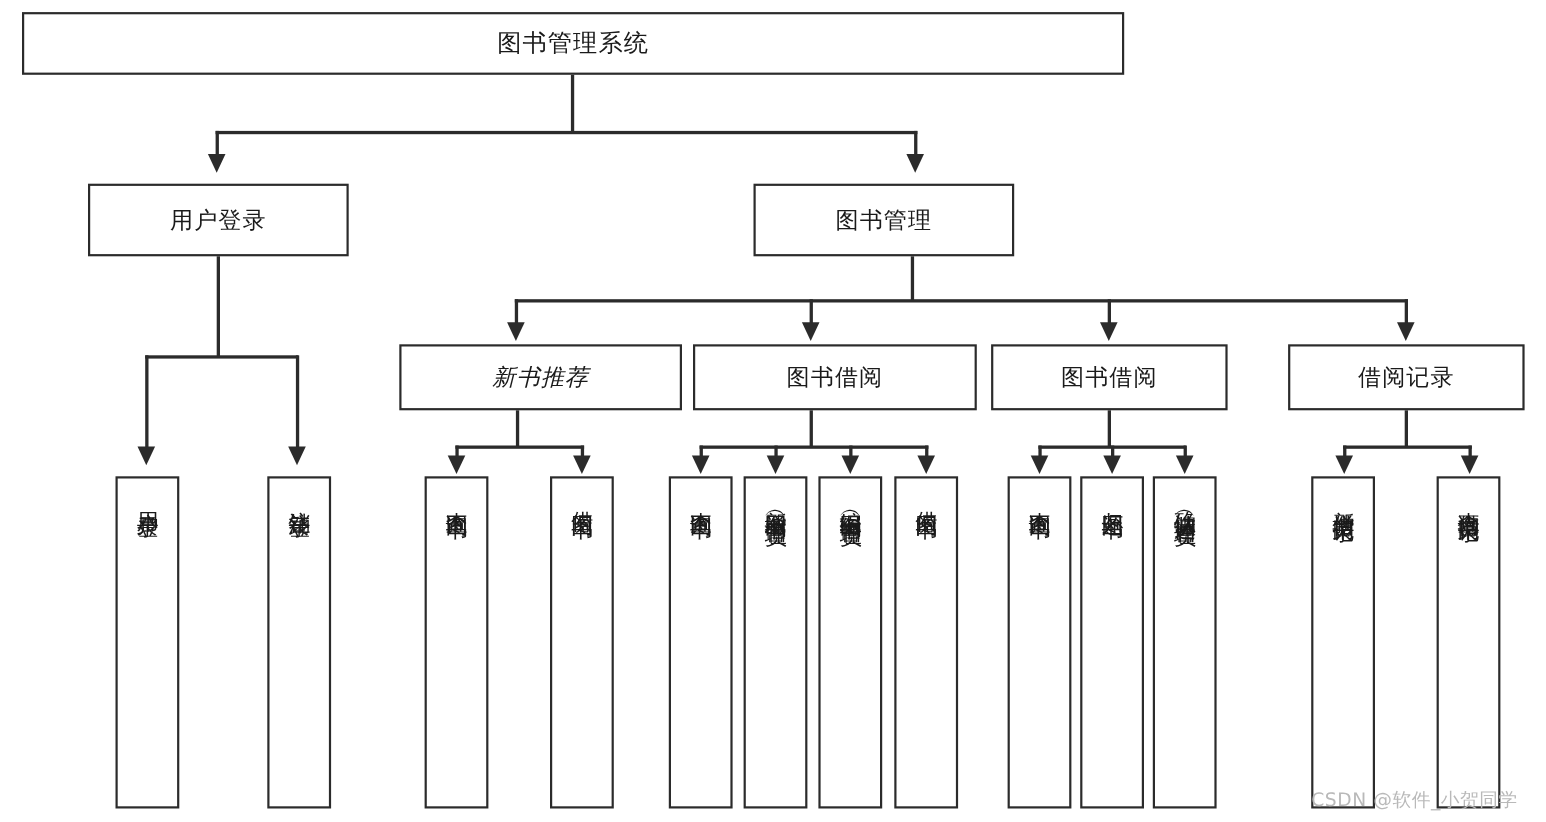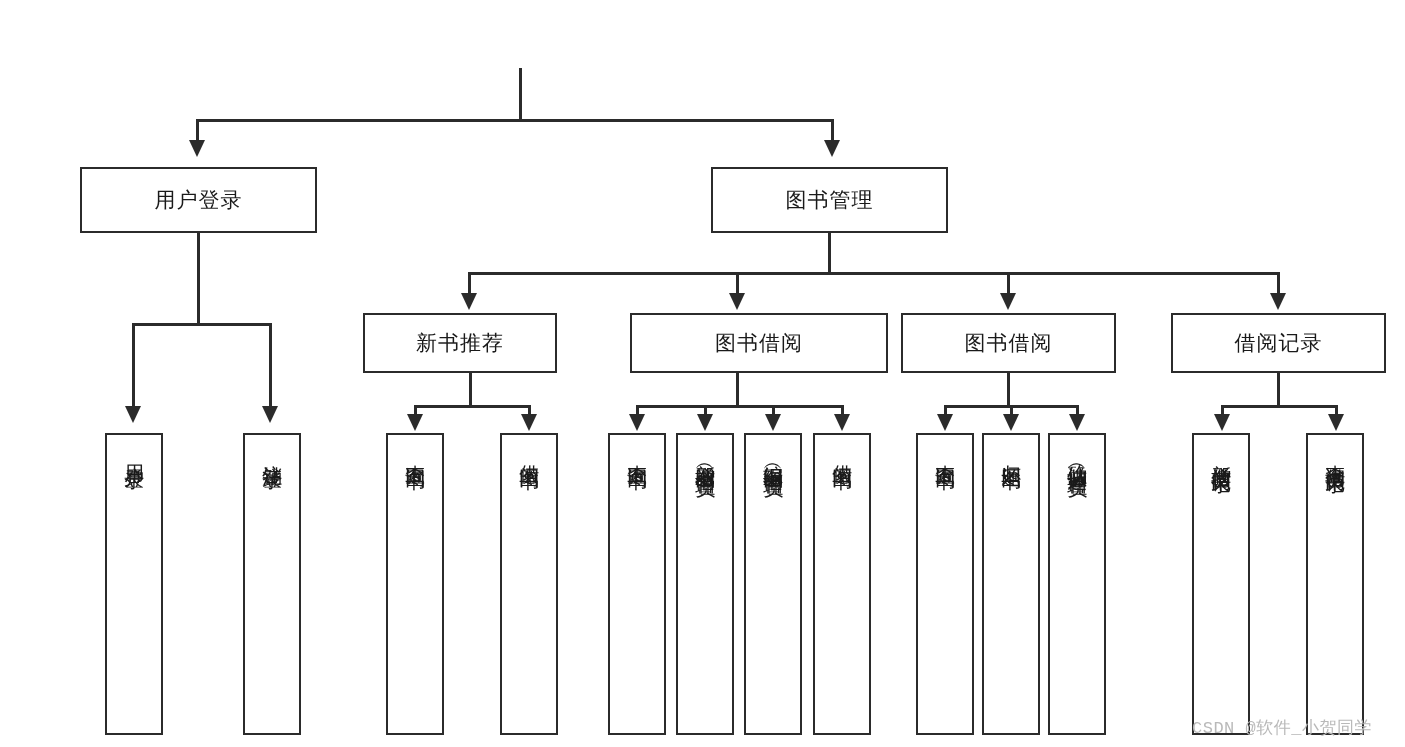--- a/index.html
+++ b/index.html
@@ -72,33 +72,36 @@
     letter-spacing:0.5px;
     white-space:nowrap;
     pointer-events:none;
   }
 </style>
 </head>
 <body>
 
 <div id="canvas">
 
+  <div class="node root" style="left:20px; top:11px; width:1002px; height:57px;">
+    <span class="label">图书管理系统</span>
+  </div>
 
   <div class="edge v" style="left:519px; top:68px; width:2.5px; height:53px;"></div>
   <div class="edge h" style="left:196px; top:119px; width:638px; height:2.5px;"></div>
   <div class="edge v" style="left:196px; top:119px; width:2.5px; height:23px;"></div>
   <div class="edge v" style="left:831px; top:119px; width:2.5px; height:23px;"></div>
   <div class="arrow" style="left:189px; top:140px;"></div>
   <div class="arrow" style="left:824px; top:140px;"></div>
 
   <div class="node" style="left:80px; top:167px; width:237px; height:66px;">
     <span class="label">用户登录</span>
   </div>
 
-  <div class="node" style="left:711px; top:167px; width:237px; height:66px;">
+  <div class="node" style="left:685px; top:167px; width:237px; height:66px;">
     <span class="label">图书管理</span>
   </div>
 
   <div class="edge v" style="left:197px; top:233px; width:2.5px; height:92px;"></div>
   <div class="edge h" style="left:132px; top:323px; width:139px; height:2.5px;"></div>
   <div class="edge v" style="left:132px; top:323px; width:2.5px; height:85px;"></div>
   <div class="edge v" style="left:269px; top:323px; width:2.5px; height:85px;"></div>
   <div class="arrow" style="left:125px; top:406px;"></div>
   <div class="arrow" style="left:262px; top:406px;"></div>
 
@@ -106,21 +109,21 @@
   <div class="edge h" style="left:468px; top:272px; width:812px; height:2.5px;"></div>
   <div class="edge v" style="left:468px; top:272px; width:2.5px; height:23px;"></div>
   <div class="edge v" style="left:736px; top:272px; width:2.5px; height:23px;"></div>
   <div class="edge v" style="left:1007px; top:272px; width:2.5px; height:23px;"></div>
   <div class="edge v" style="left:1277px; top:272px; width:2.5px; height:23px;"></div>
   <div class="arrow" style="left:461px; top:293px;"></div>
   <div class="arrow" style="left:729px; top:293px;"></div>
   <div class="arrow" style="left:1000px; top:293px;"></div>
   <div class="arrow" style="left:1270px; top:293px;"></div>
 
-  <div class="node" style="left:363px; top:313px; width:194px; height:60px;">
+  <div class="node" style="left:363px; top:313px; width:257px; height:60px;font-style:italic;">
     <span class="label">新书推荐</span>
   </div>
   <div class="node" style="left:630px; top:313px; width:258px; height:60px;">
     <span class="label">图书借阅</span>
   </div>
   <div class="node" style="left:901px; top:313px; width:215px; height:60px;">
     <span class="label">图书借阅</span>
   </div>
   <div class="node" style="left:1171px; top:313px; width:215px; height:60px;justify-content:center;">
     <span class="label">借阅记录</span>
@@ -197,15 +200,15 @@
     <span class="label">确认归还（管理员）</span>
   </div>
 
   <div class="node leaf" style="left:1192px; top:433px; width:58px; height:302px;">
     <span class="label">新增借阅记录</span>
   </div>
   <div class="node leaf" style="left:1306px; top:433px; width:58px; height:302px;">
     <span class="label">查询借阅记录</span>
   </div>
 
-  <div id="watermark" style="left:1192px; top:716px;font-family:Liberation Mono, monospace;">CSDN @软件_小贺同学</div>
+  <div id="watermark" style="left:1192px; top:716px;">CSDN @软件_小贺同学</div>
 
 </div>
 
 </body></html>

